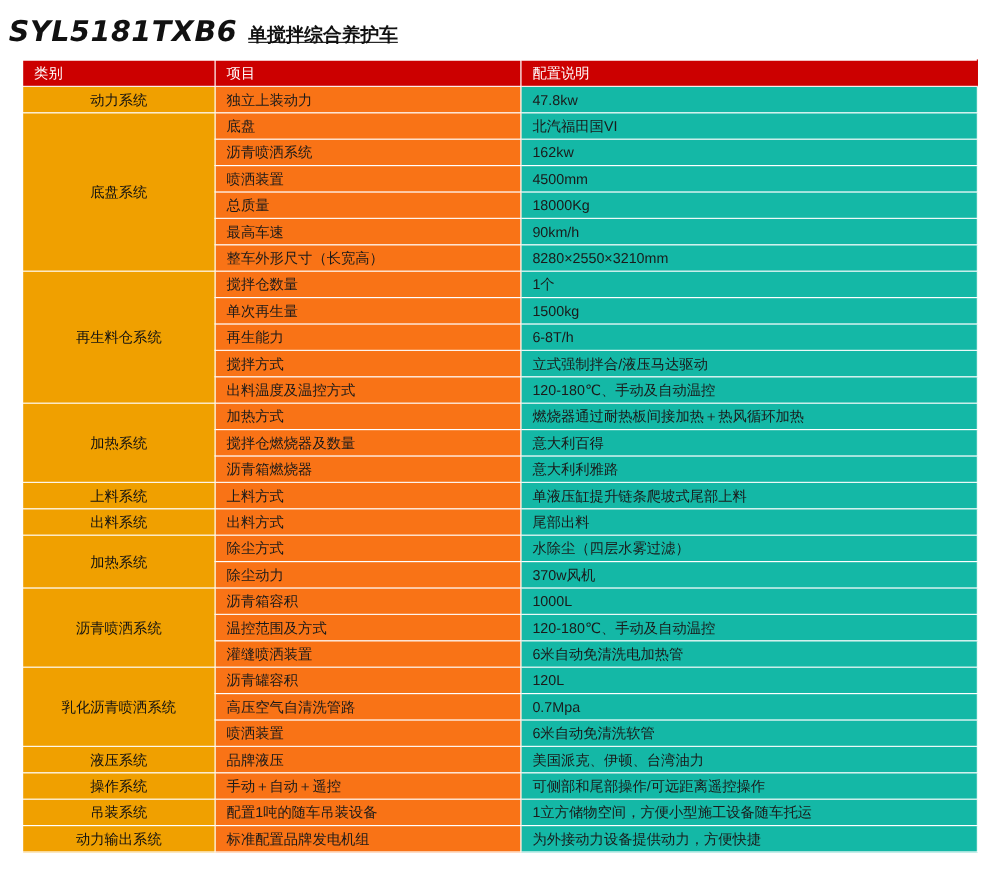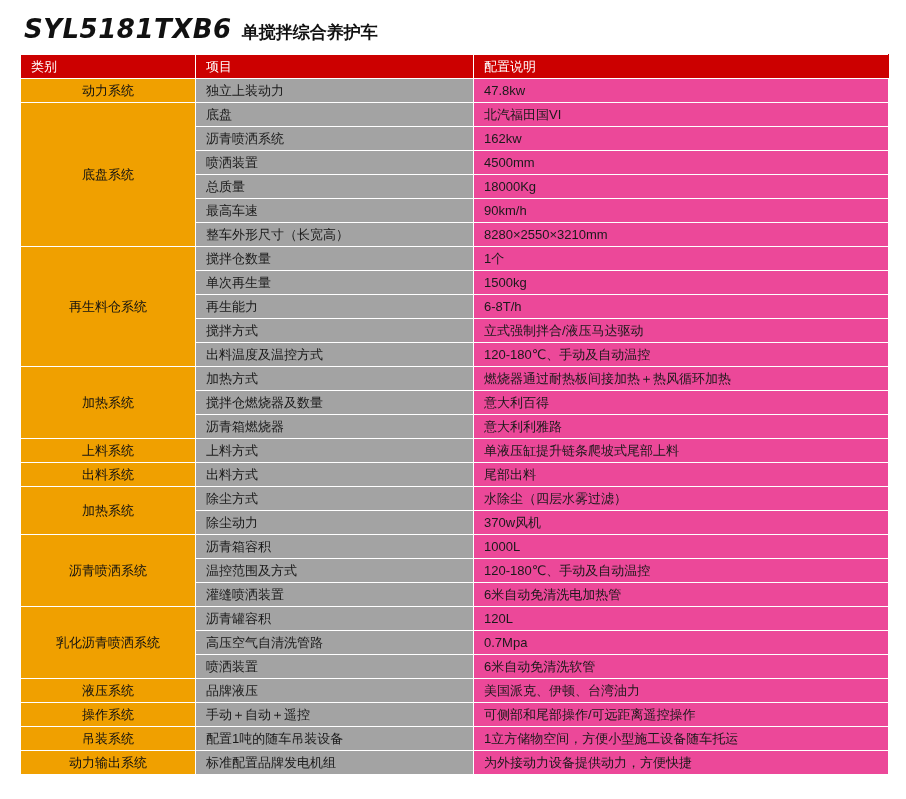--- a/index.html
+++ b/index.html
@@ -18,35 +18,36 @@
   .page {
     width: 906px;
     height: 799px;
     padding: 0;
     position: relative;
   }
   
   .title-bar {
     display: flex;
     align-items: baseline;
-    padding: 14px 0 10px 24px;
+    padding: 14px 0 10px 8px;
   }
   .title-model {
     font-family: "DejaVu Sans", sans-serif;
     font-size: 26px;
     font-weight: bold;
     font-style: italic;
     letter-spacing: 0.5px;
     color: #111;
   }
   .title-name {
     font-size: 17px;
     font-weight: bold;
     margin-left: 10px;
     color: #111;
+    text-decoration: underline;
   }
   
   table.spec {
     border-collapse: collapse;
     width: 868px;
     margin-left: 20px;
     table-layout: fixed;
   }
   table.spec col.c1 { width: 175px; }
   table.spec col.c2 { width: 278px; }
@@ -76,28 +77,28 @@
   td.cat {
     background: #f0a000;
     color: #111111;
     font-weight: normal;
     text-align: center;
     font-size: 13.5px;
     border-color: #ffffff;
   }
   
   td.item {
-    background: #a3a3a3;
+    background: #f97316;
     color: #1a1a1a;
     text-align: left;
     border-color: #ffffff;
   }
   
   td.val {
-    background: #ec4899;
+    background: #14b8a6;
     color: #1a1a1a;
     text-align: left;
     border-color: #ffffff;
   }
   tbody tr { height: 24px; }
 </style>
 </head>
 <body>
 
 <div class="page">

